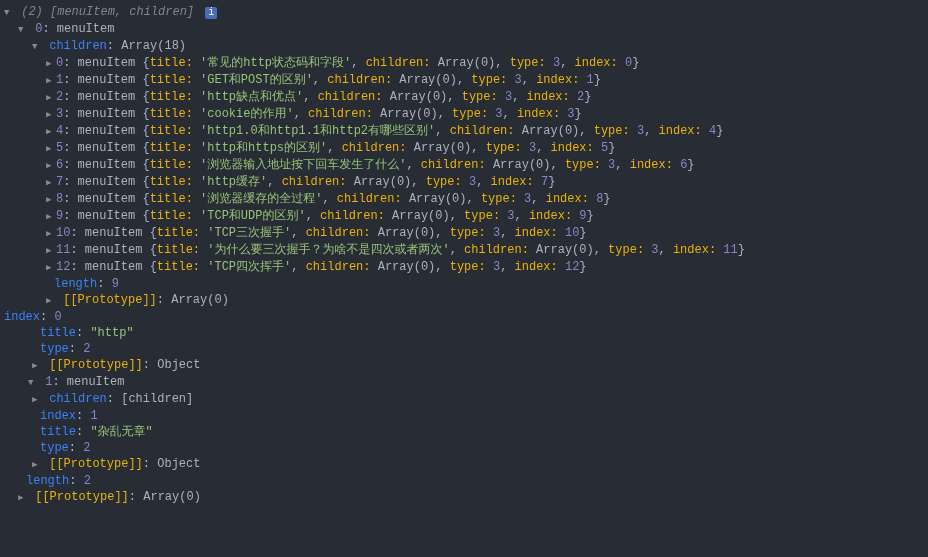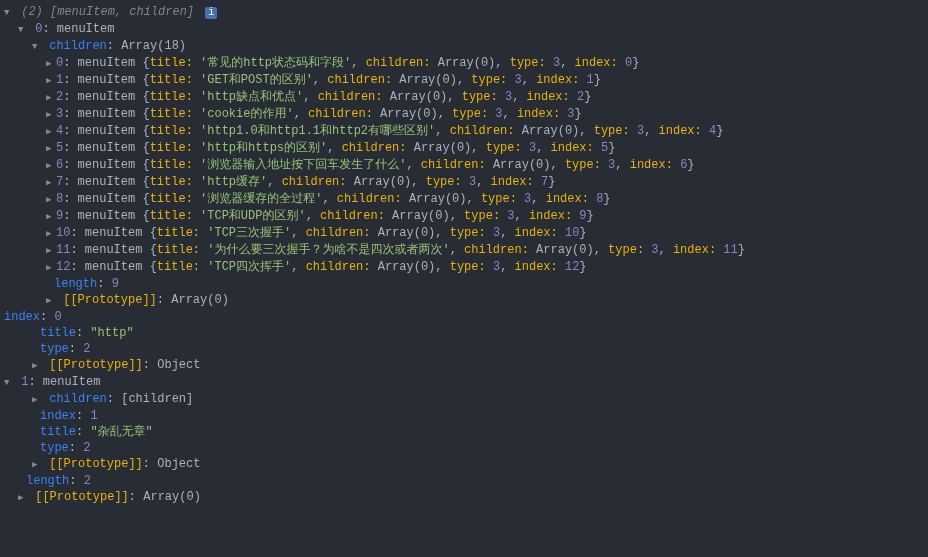--- a/index.html
+++ b/index.html
@@ -109,21 +109,21 @@
 <div class="row" style="padding-left:40px">
   <span class="key">type</span><span class="punct">: </span>
   <span class="val-num">2</span>
 </div>
 <div class="row" style="padding-left:32px">
   <span class="arrow right"></span>
   <span class="dim-nf">[[Prototype]]</span><span class="punct">: </span>
   <span class="cls">Object</span>
 </div>
 
-<div class="row" style="padding-left:4px">
+<div class="row" style="padding-left:28px">
   <span class="arrow down"></span>
   <span class="num">1</span><span class="punct">: </span>
   <span class="cls">menuItem</span>
 </div>
 <div class="row" style="padding-left:32px">
   <span class="arrow right"></span>
   <span class="key">children</span><span class="punct">: </span>
   <span class="cls">[children]</span>
 </div>
 <div class="row" style="padding-left:40px">

